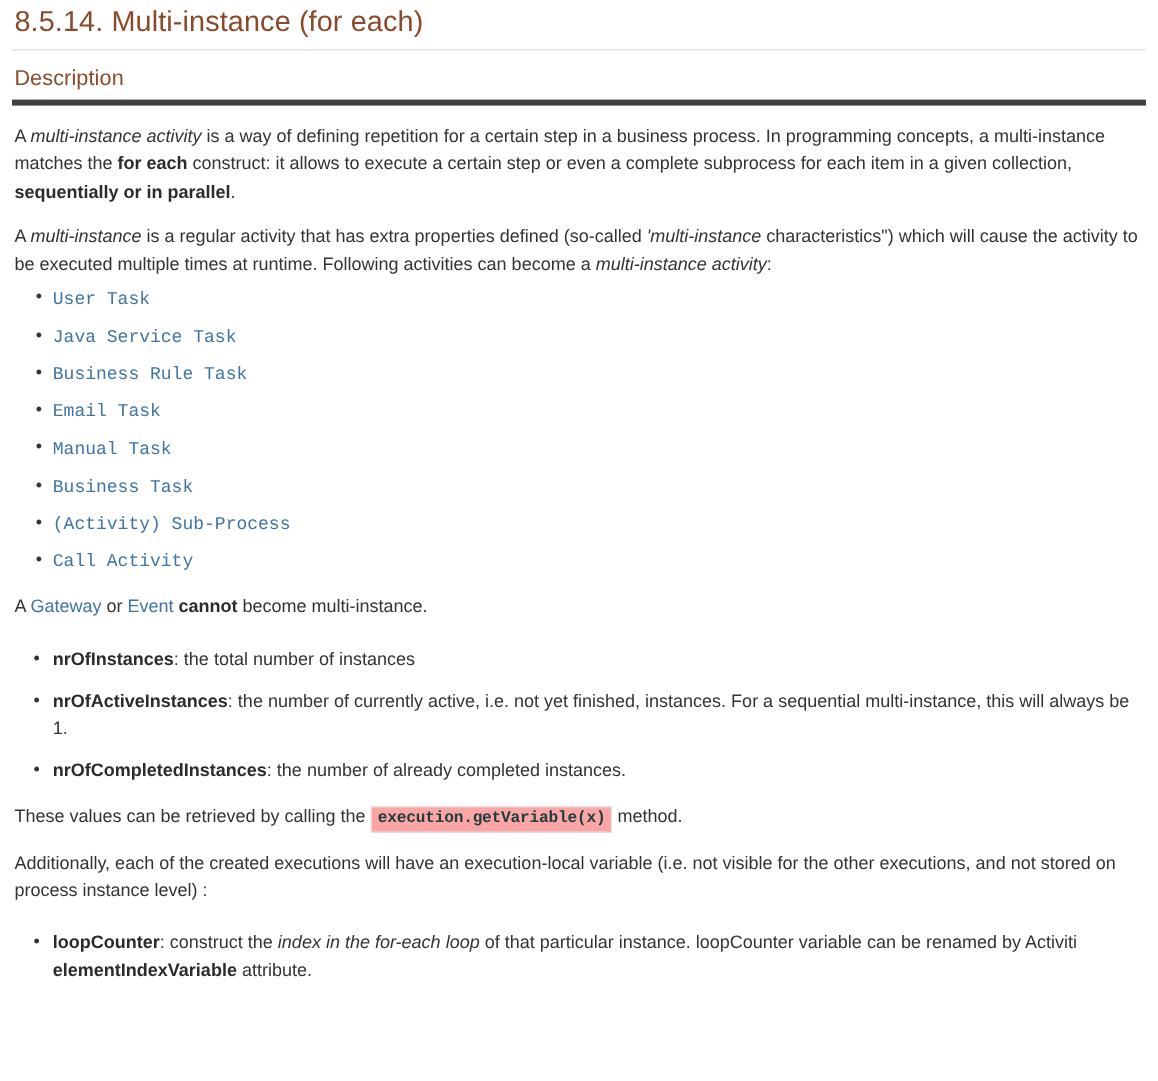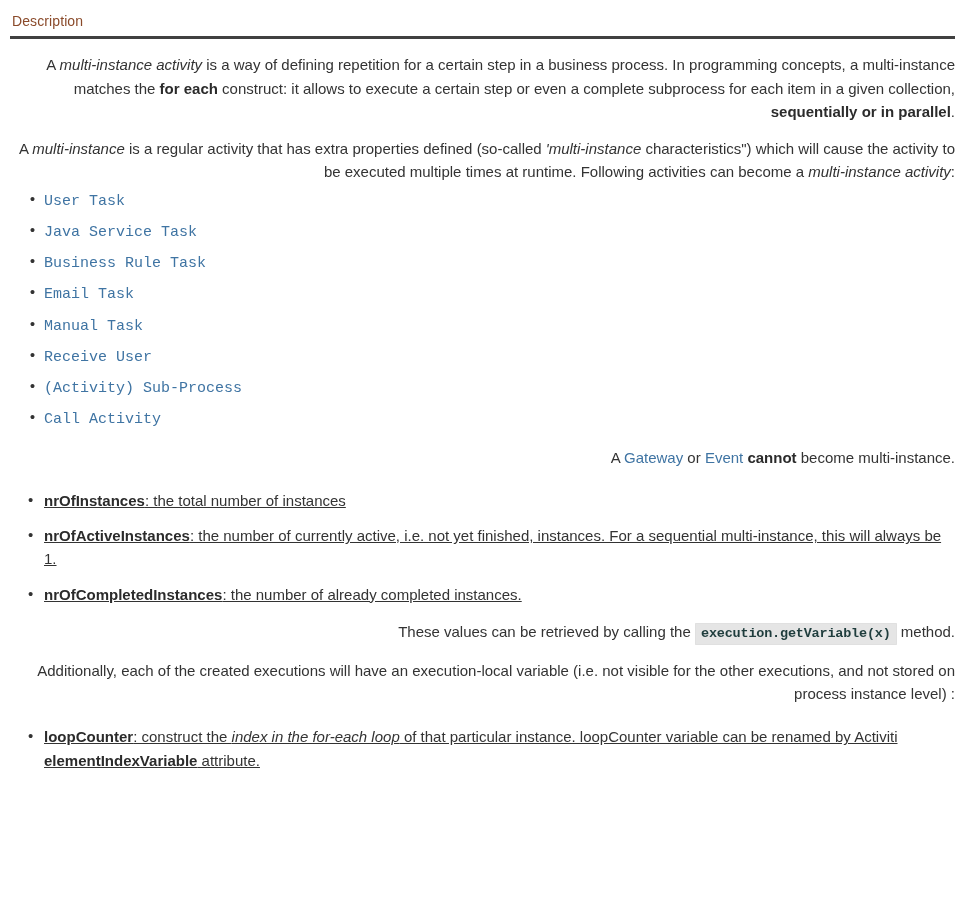--- a/index.html
+++ b/index.html
@@ -29,36 +29,36 @@
     font-size: 24px;
     line-height: 1.1;
     margin: 0;
     padding: 6px 0 9px 2px;
     border-bottom: 1px solid #dddddd;
     letter-spacing: 0.1px;
   }
   h2.doc-subtitle {
     color: #8a4a2a;
     font-weight: normal;
-    font-size: 14px;
+    font-size: 18px;
     line-height: 1.1;
     margin: 0;
     padding: 14px 0 7px 2px;
-    border-bottom: 3px solid #404040;
+    border-bottom: 5px solid #404040;
     letter-spacing: 0.1px;
   }
 
   
   p.para {
     margin: 0;
     padding: 14px 0 0 2px;
     font-size: 15px;
     line-height: 1.55;
     color: #333333;
-    text-align: right;
+    text-align: left;
   }
 
   
   ul.doc-list {
     margin: 6px 0 0 0;
     padding: 0 0 0 25px;
     list-style: none;
   }
   ul.doc-list > li {
     position: relative;
@@ -79,21 +79,20 @@
   }
   ul.link-list > li {
     margin-top: 8px;
     font-family: Liberation Mono, monospace;
   }
   ul.link-list > li:first-child {
     margin-top: 5px;
   }
   ul.var-list {
     margin-top: 20px;
-    text-decoration: underline;
   }
   ul.var-list > li {
     margin-top: 12px;
   }
 
   
   a.doc-link {
     color: #3f74a3;
     text-decoration: none;
     cursor: pointer;
@@ -102,52 +101,53 @@
     font-style: italic;
   }
   strong.bold {
     font-weight: bold;
     color: #2b2b2b;
   }
   code.code-span {
     font-family: "Liberation Mono", "DejaVu Sans Mono", monospace;
     font-size: 13.5px;
     font-weight: bold;
-    background: #e5e5e5;
+    background: #fca5a5;
     border: 1px solid #e0e0e0;
     color: #1f3d3d;
     padding: 2px 5px 3px 5px;
     border-radius: 1px;
     white-space: nowrap;
     letter-spacing: -0.2px;
   }
 </style>
 </head>
 <body>
 
 <div class="page">
 
+  <h1 class="doc-title">8.5.14. Multi-instance (for each)</h1>
 
   <h2 class="doc-subtitle">Description</h2>
 
   <p class="para">
     <span>A </span><em class="it">multi-instance activity</em><span> is a way of defining repetition for a certain step in a business process. In programming concepts, a multi-instance matches the </span><strong class="bold">for each</strong><span> construct: it allows to execute a certain step or even a complete subprocess for each item in a given collection, </span><strong class="bold">sequentially or in parallel</strong><span>.</span>
   </p>
 
   <p class="para">
     <span>A </span><em class="it">multi-instance</em><span> is a regular activity that has extra properties defined (so-called </span><em class="it">'multi-instance</em><span> characteristics") which will cause the activity to be executed multiple times at runtime. Following activities can become a </span><em class="it">multi-instance activity</em><span>:</span>
   </p>
 
   <ul class="doc-list link-list">
     <li><a class="doc-link" href="#">User Task</a></li>
     <li><a class="doc-link" href="#">Java Service Task</a></li>
     <li><a class="doc-link" href="#">Business Rule Task</a></li>
     <li><a class="doc-link" href="#">Email Task</a></li>
     <li><a class="doc-link" href="#">Manual Task</a></li>
-    <li><a class="doc-link" href="#">Receive User</a></li>
+    <li><a class="doc-link" href="#">Business Task</a></li>
     <li><a class="doc-link" href="#">(Activity) Sub-Process</a></li>
     <li><a class="doc-link" href="#">Call Activity</a></li>
   </ul>
 
   <p class="para">
     <span>A </span><a class="doc-link" href="#">Gateway</a><span> or </span><a class="doc-link" href="#">Event</a><span> </span><strong class="bold">cannot</strong><span> become multi-instance.</span>
   </p>
 
 
   <ul class="doc-list var-list">

